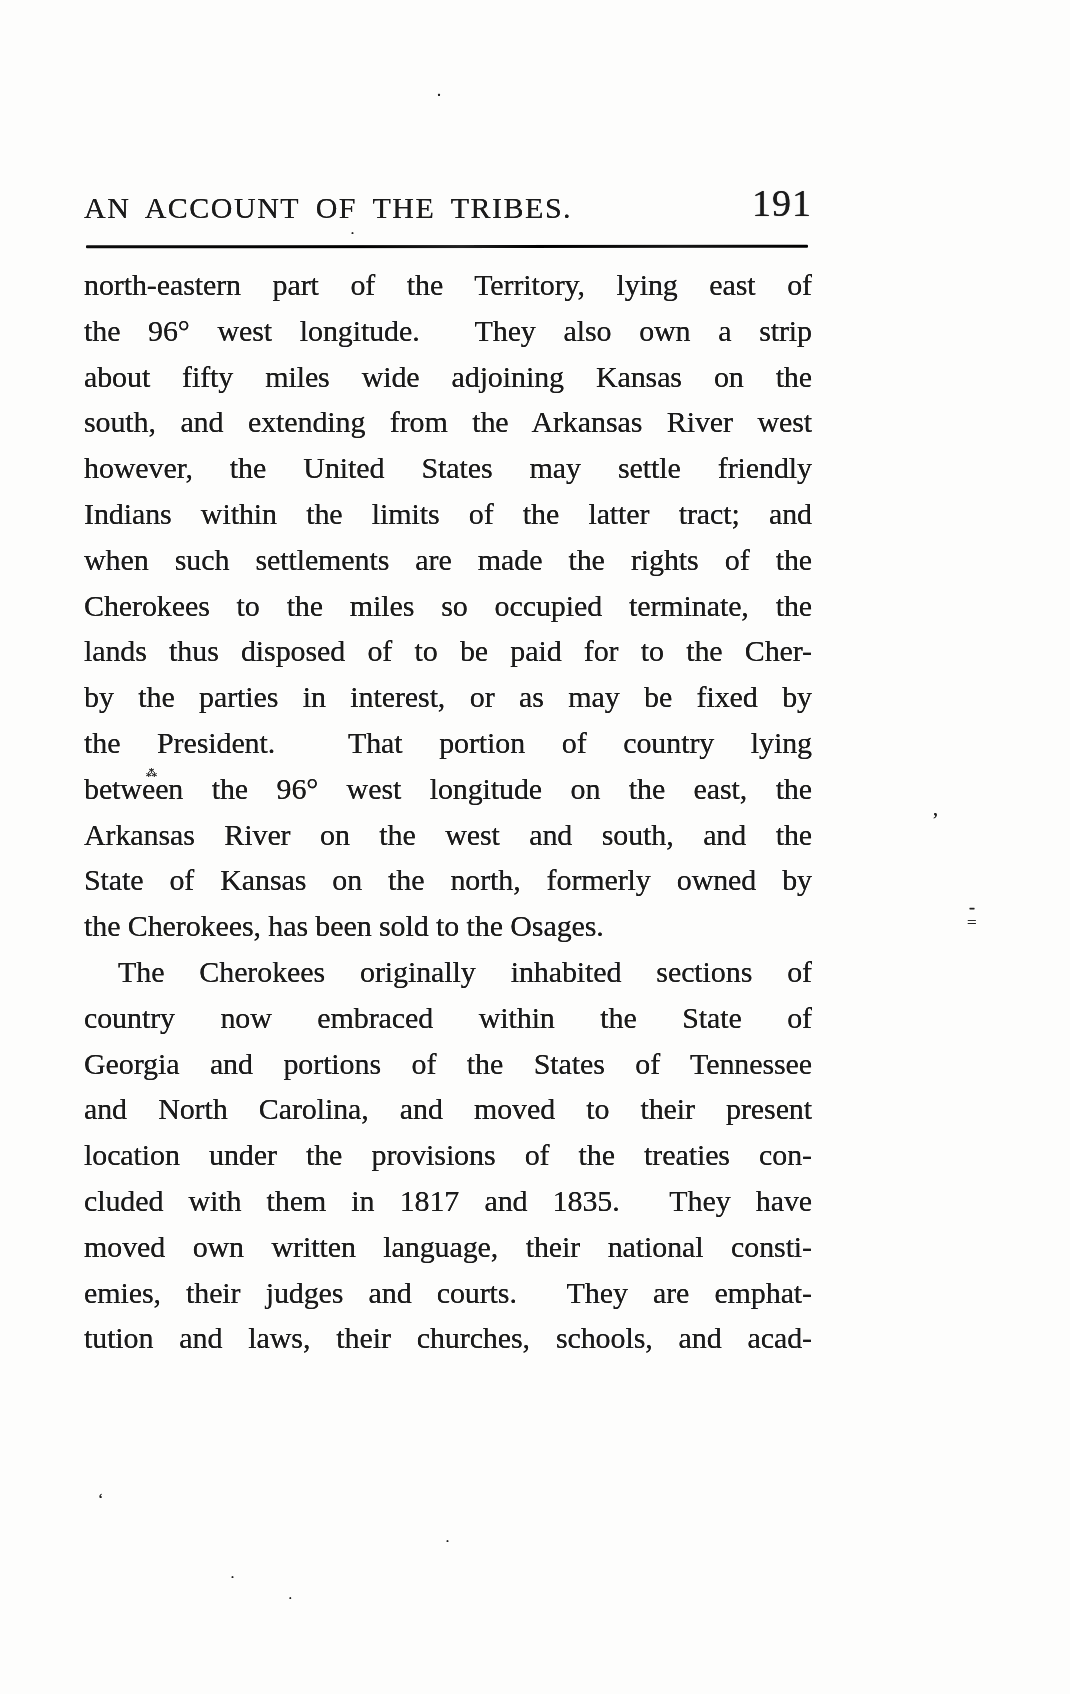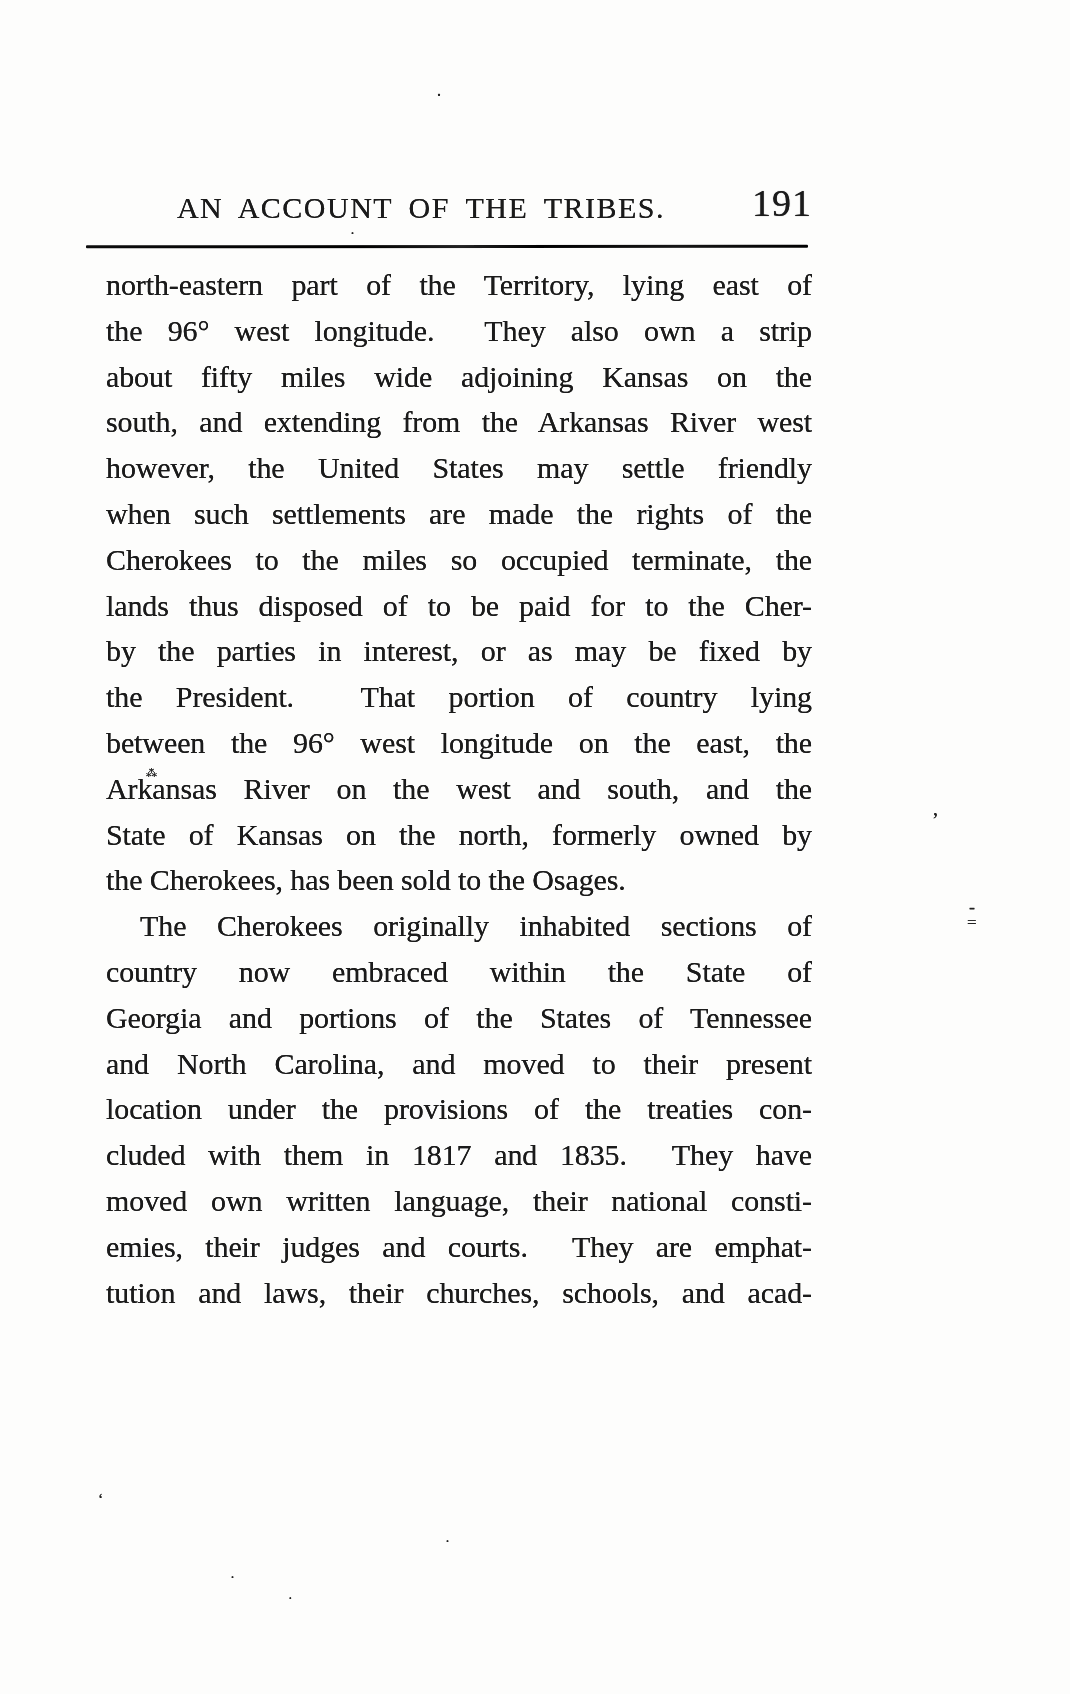--- a/index.html
+++ b/index.html
@@ -22,21 +22,21 @@
     left: 84px;
     top: 184px;
     width: 728px;
     height: 44px;
   }
   .head-title {
     position: absolute;
     left: 0;
     right: 54px;
     top: 9px;
-    text-align: center;
+    text-align: left;
     font-size: 30px;
     line-height: 30px;
     letter-spacing: 1.5px;
     word-spacing: 7px;
     white-space: nowrap;
     text-shadow: 0 0 0.6px currentColor;
   }
   .head-page-num {
     position: absolute;
     right: 0;
@@ -66,21 +66,20 @@
     font-size: 30px;
     line-height: 45.8px;
     letter-spacing: -0.1px;
     text-shadow: 0 0 0.55px currentColor;
   }
   .paragraph { margin: 0; }
   .line {
     text-align: justify;
     text-align-last: justify;
     white-space: normal;
-    margin-left: 22px;
   }
   .line.last {
     text-align-last: left;
   }
   .line.indent {
     text-indent: 34px;
   }
   
   .speck {
     position: absolute;
@@ -102,20 +101,21 @@
 
   <div class="head-rule"></div>
 
   <div class="text-block">
       <div class="paragraph">
         <div class="line">north-eastern part of the Territory, lying east of</div>
         <div class="line">the 96° west longitude.&nbsp; They also own a strip</div>
         <div class="line">about fifty miles wide adjoining Kansas on the</div>
         <div class="line">south, and extending from the Arkansas River west</div>
         <div class="line">however, the United States may settle friendly</div>
+        <div class="line">Indians within the limits of the latter tract; and</div>
         <div class="line">when such settlements are made the rights of the</div>
         <div class="line">Cherokees to the miles so occupied terminate, the</div>
         <div class="line">lands thus disposed of to be paid for to the Cher-</div>
         <div class="line">by the parties in interest, or as may be fixed by</div>
         <div class="line">the President.&nbsp; That portion of country lying</div>
         <div class="line">between the 96° west longitude on the east, the</div>
         <div class="line">Arkansas River on the west and south, and the</div>
         <div class="line">State of Kansas on the north, formerly owned by</div>
         <div class="line last">the Cherokees, has been sold to the Osages.</div>
       </div>

